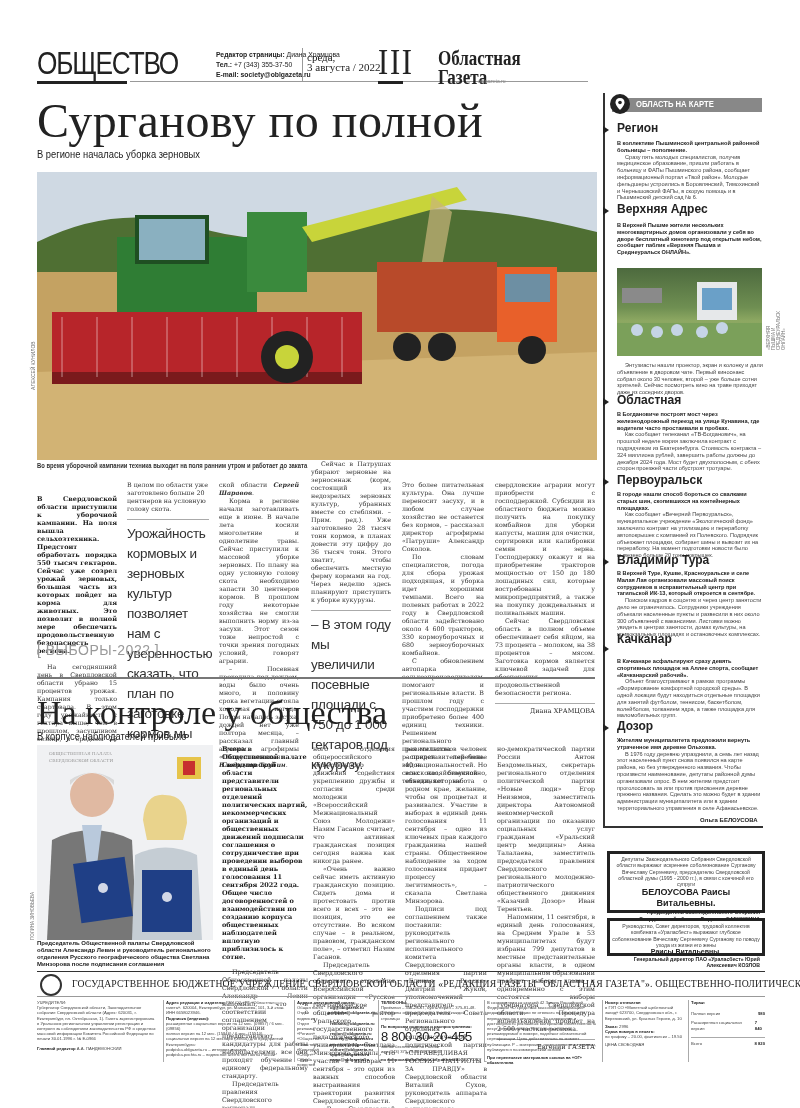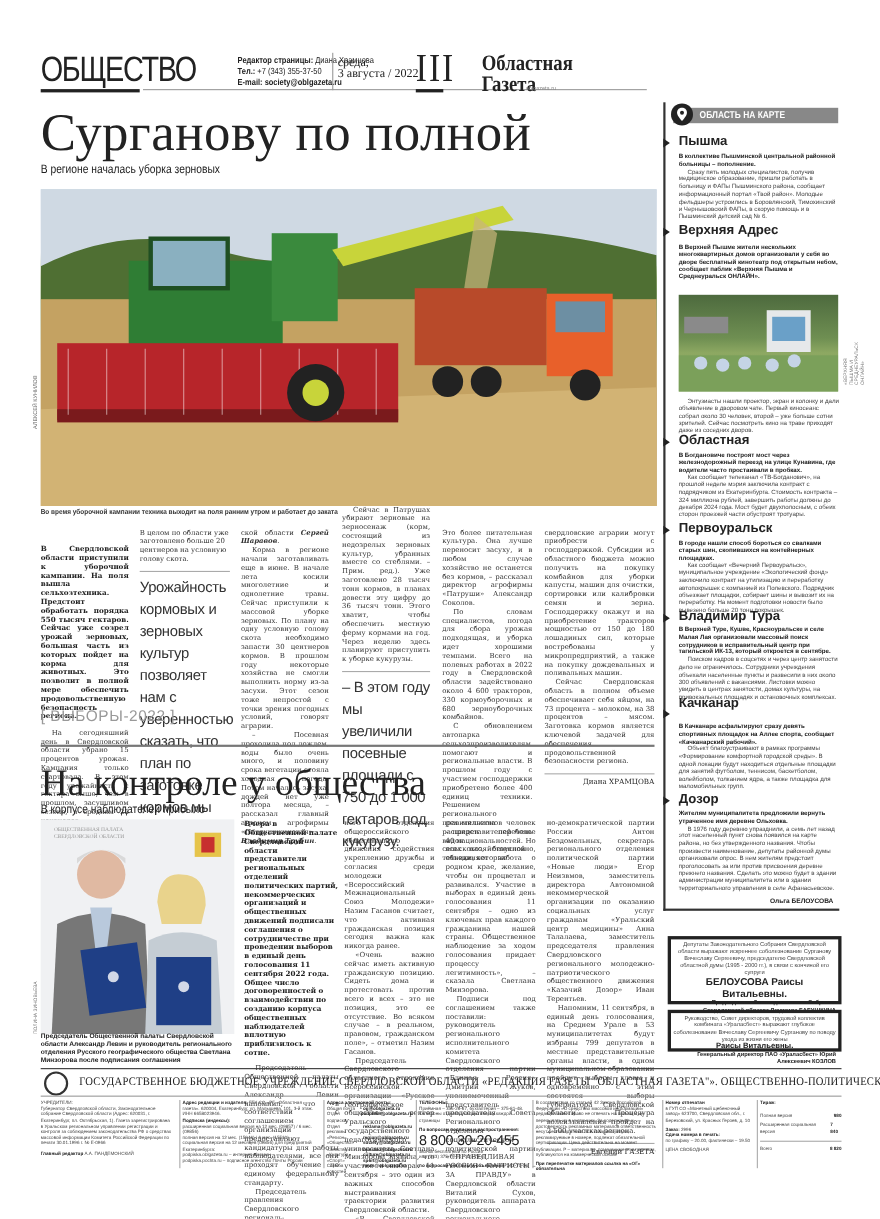--- a/index.html
+++ b/index.html
@@ -221,21 +221,21 @@
 <div class="abs" id="sb-header"></div>
 <div class="abs" id="sb-pin">
   <svg width="20" height="20" viewBox="0 0 20 20">
       <path d="M10 4 C7 4 5.5 6 5.5 8.5 C5.5 11.5 10 16 10 16 C10 16 14.5 11.5 14.5 8.5 C14.5 6 13 4 10 4Z" fill="#fff"></path>
       <circle cx="10" cy="8.5" r="1.8" fill="#222"></circle>
     </svg>
 </div>
 <div class="abs" id="sb-header-text">ОБЛАСТЬ НА КАРТЕ</div>
 
 <div class="sb-arrow" style="top:126px"></div>
-<div class="sb-city" style="top:121px">Пышма</div>
+<div class="sb-city" style="top:121px">Регион</div>
 <div class="sb-text" style="top:140px">
     <b>В коллективе Пышминской центральной районной больницы – пополнение.</b>
     <span class="i">Сразу пять молодых специалистов, получив медицинское образование, пришли работать в больницу и ФАПы Пышминского района, сообщает информационный портал «Твой район». Молодые фельдшеры устроились в Боровлянский, Тимохинский и Чернышовский ФАПы, в скорую помощь и в Пышминский детский сад № 6.</span>
   </div>
 
 <div class="sb-arrow" style="top:207px"></div>
 <div class="sb-city" style="top:202px">Верхняя Адрес</div>
 <div class="sb-text" style="top:222px">
     <b>В Верхней Пышме жители нескольких многоквартирных домов организовали у себя во дворе бесплатный кинотеатр под открытым небом, сообщает паблик «Верхняя Пышма и Среднеуральск ОНЛАЙН».</b>
   </div>

